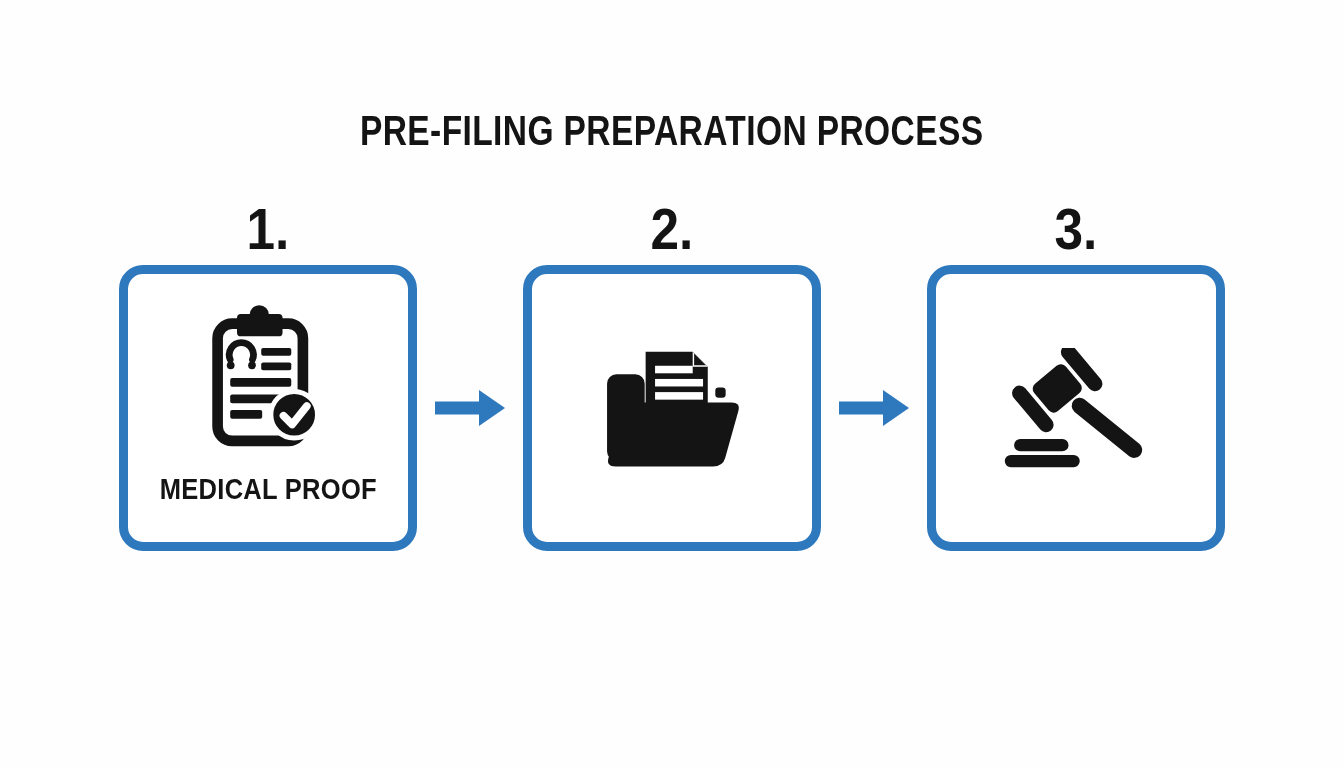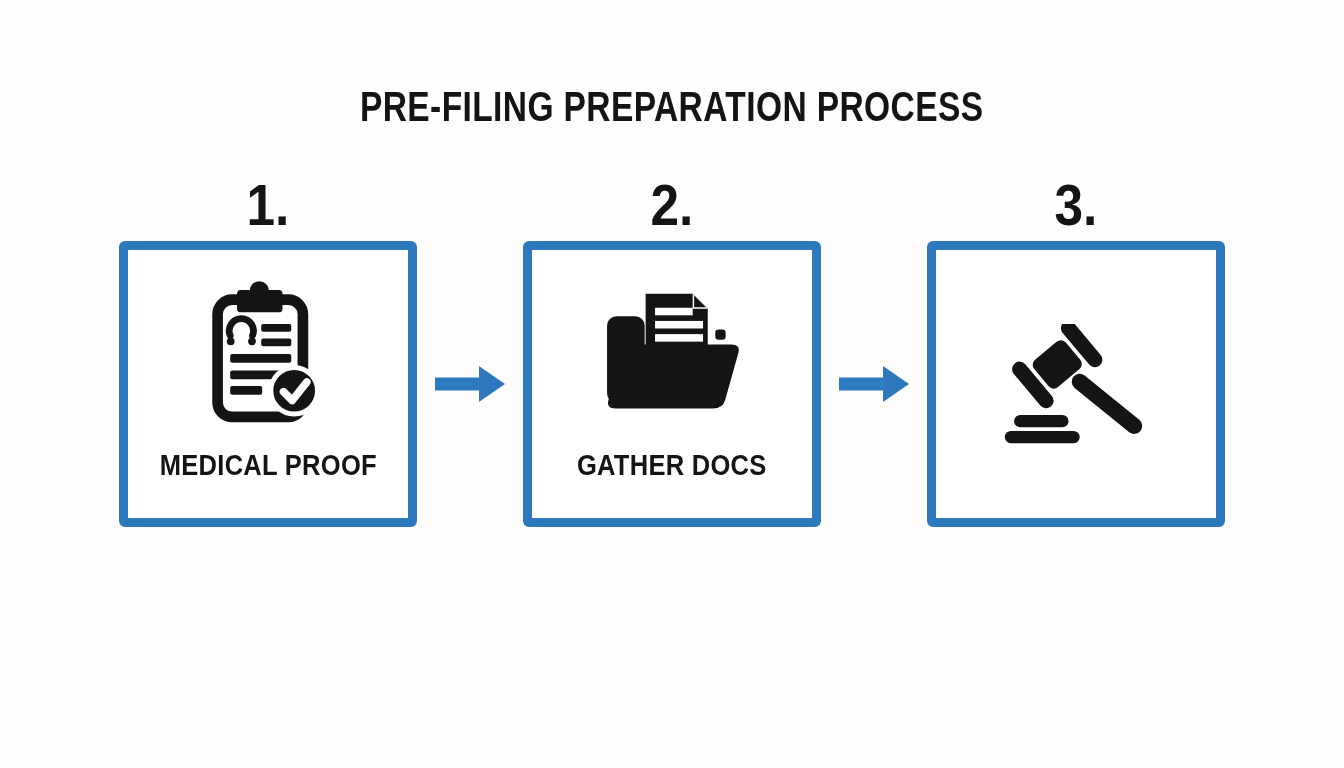--- a/index.html
+++ b/index.html
@@ -10,21 +10,21 @@
   * { margin: 0; padding: 0; box-sizing: border-box; }
   html, body {
     width: 1344px; height: 768px;
     background: var(--background);
     font-family: "Liberation Sans", sans-serif;
     overflow: hidden;
   }
   .canvas { width: 1344px; height: 768px; position: relative; }
 
   .title-wrap {
-    padding-top: 82px;
+    padding-top: 106px;
     text-align: center;
     white-space: nowrap;
   }
   .title-text {
     display: inline-block;
     font-size: 43px;
     font-weight: bold;
     color: var(--icon-black);
     transform: scaleX(0.78);
     letter-spacing: 0.5px;
@@ -54,21 +54,21 @@
     font-weight: bold;
     line-height: 1;
     color: var(--icon-black);
     transform: scaleX(0.9);
   }
   .step-box {
     width: 298px;
     height: 286px;
     background: #fff;
     border: 9px solid var(--accent-blue);
-    border-radius: 6px;
+    border-radius: 24px;
     display: flex;
     flex-direction: column;
     align-items: center;
   }
   .icon-area {
     flex: 1;
     display: flex;
     align-items: center;
     justify-content: center;
     color: var(--icon-black);
@@ -154,23 +154,20 @@
             <path d="M57 8 L107 8 L123 24 L123 66 L57 66 Z"></path>
             <path d="M107 8 L107 24 L123 24 Z" fill="#ffffff"></path>
             <path d="M108.5 10 L121 22.5 L108.5 22.5 Z" fill="currentColor"></path>
             <rect x="67" y="23" width="40" height="8" fill="#ffffff"></rect>
             <rect x="67" y="37" width="51" height="8" fill="#ffffff"></rect>
             <rect x="67" y="51" width="51" height="8" fill="#ffffff"></rect>
             <rect x="131" y="46" width="11" height="11" rx="3.5"></rect>
             <path d="M44 62 L148 62 Q158 62 155.5 71 L141.5 121 Q139 130 128.5 130 L25 130 Q15 130 17.5 121 L31.5 71 Q34 62 44 62 Z"></path>
           </svg>
         </div>
-        <div class="step-label">
-          <span>GATHER DOCS</span>
-        </div>
       </div>
     </div>
 
     <div class="arrow-cell">
       <svg width="70" height="36" viewBox="0 0 70 36" fill="currentColor">
         <rect x="0" y="11.5" width="45" height="13"></rect>
         <polygon points="44,0 70,18 44,36"></polygon>
       </svg>
     </div>
 

